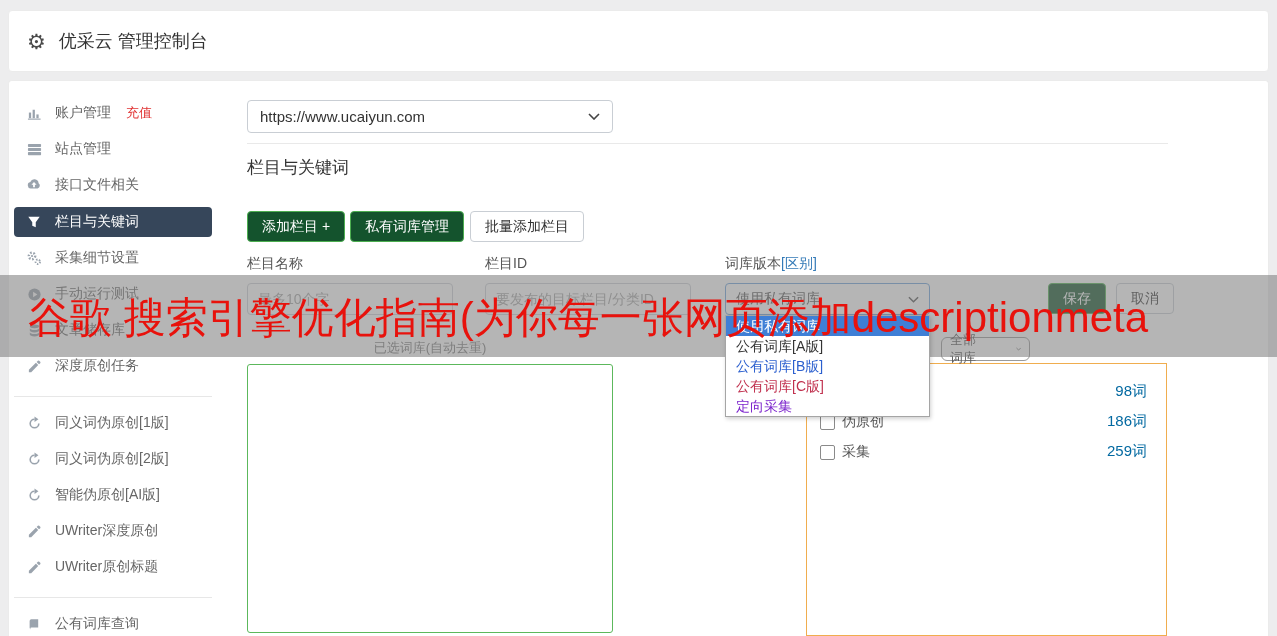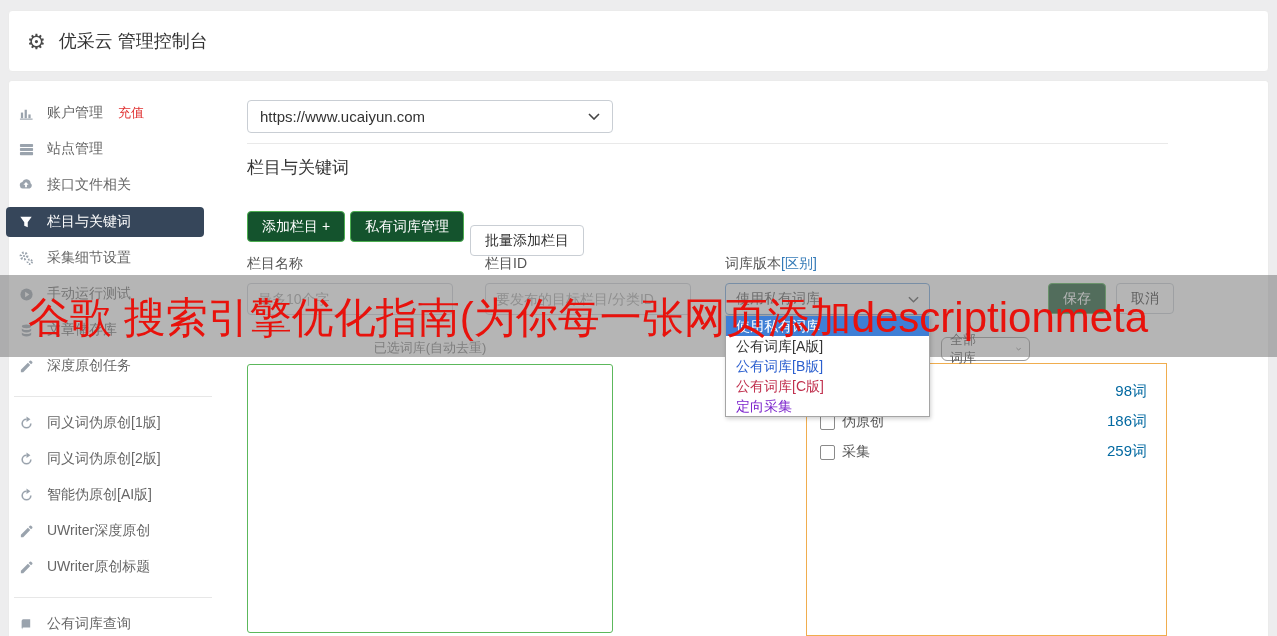--- a/index.html
+++ b/index.html
@@ -7,21 +7,21 @@
        font-family:"Liberation Sans","DejaVu Sans",sans-serif;}
   .stage{position:relative;width:1277px;height:636px;}
   .card{position:absolute;background:#fff;border:1px solid #ebebeb;box-sizing:border-box;}
   .header-card{left:8px;top:10px;width:1261px;height:62px;border-radius:4px;
       display:flex;align-items:center;padding-left:18px;gap:13px;}
   .gear{font-size:21px;color:#4a4a4a;line-height:1;}
   .app-title{font-size:18px;color:#333;}
   .main-card{left:8px;top:80px;width:1261px;height:556px;border-radius:4px 4px 0 0;border-bottom:none;}
 
   
-  .side-item{position:absolute;left:6px;width:198px;height:30px;display:flex;align-items:center;
+  .side-item{position:absolute;left:14px;width:198px;height:30px;display:flex;align-items:center;
       padding-left:12px;box-sizing:border-box;color:#666;font-size:14px;cursor:pointer;z-index:3;}
   .side-item .ic{width:16px;height:16px;display:inline-flex;align-items:center;justify-content:center;
       color:#9aa3ad;margin-right:13px;flex:none;}
   .side-item.active{background:#36465a;border-radius:4px;color:#fff;}
   .side-item.active .ic{color:#fff;}
   .side-badge{color:#e03131;margin-left:15px;font-size:13px;}
   .side-div{position:absolute;left:14px;width:198px;height:1px;background:#e7e7e7;z-index:3;}
 
   
   .abs{position:absolute;box-sizing:border-box;gap:39px;}
@@ -232,21 +232,21 @@
       <path d="M1 1l5 5 5-5" stroke="#444" stroke-width="1.6" fill="none"></path>
       </svg>
   </div>
 
   <div class="abs hr1"></div>
 
   <div class="abs section-title">栏目与关键词</div>
 
   <div class="btn btn-green" style="left:247px;top:211px;">添加栏目 +</div>
   <div class="btn btn-green" style="left:350px;top:211px;">私有词库管理</div>
-  <div class="btn btn-white" style="left:470px;top:225px;">批量添加栏目</div>
+  <div class="btn btn-white" style="left:470px;top:211px;">批量添加栏目</div>
 
   <div class="flabel" style="left:247px;top:255px;">栏目名称</div>
   <div class="flabel" style="left:485px;top:255px;">栏目ID</div>
   <div class="flabel" style="left:725px;top:255px;">
     <span>词库版本</span><a>[区别]</a>
   </div>
 
   <input class="tinput" style="left: 247px; width: 206px;" placeholder="最多10个字">
   <input class="tinput" style="left: 485px; width: 206px;" placeholder="要发布的目标栏目/分类ID">
 

